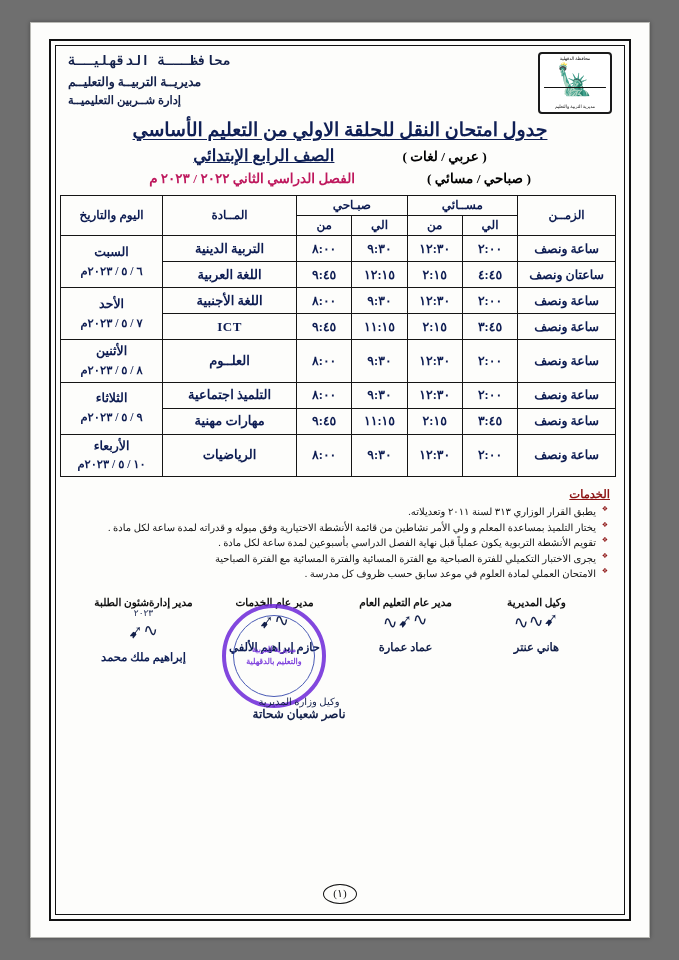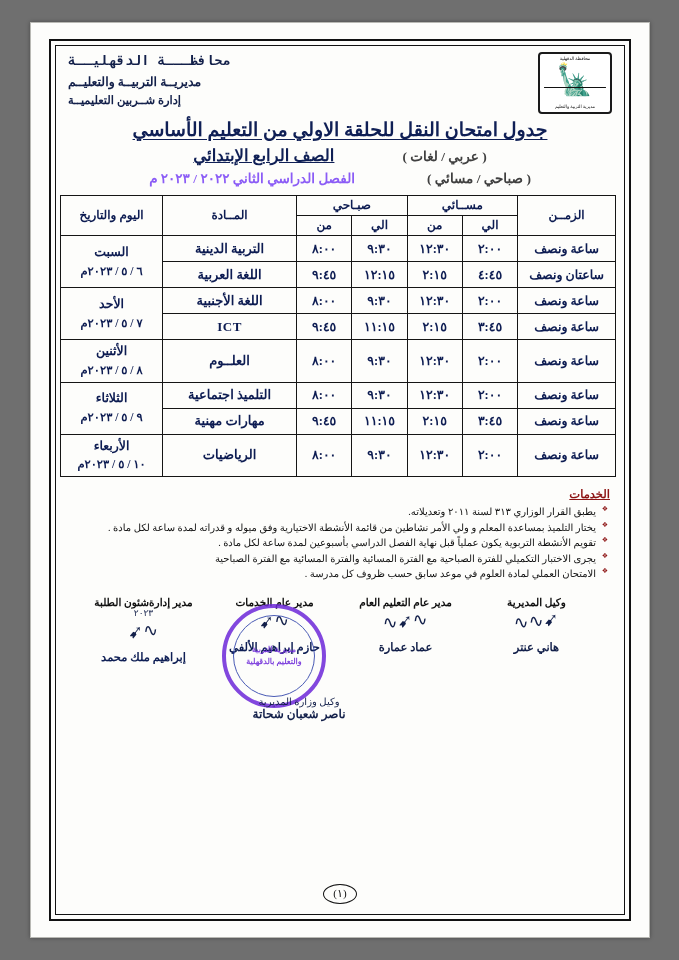--- a/index.html
+++ b/index.html
@@ -74,23 +74,23 @@
   .t-main {
     font-size: 19px; font-weight: 700; color:#0f1f55;
     text-decoration: underline; text-underline-offset:3px;
     letter-spacing: .2px;
   }
   .t-row {
     display:flex; justify-content:center; align-items:baseline;
     gap: 36px; margin-top: 5px;
   }
   .t-sub { font-size:16.5px; font-weight:700; color:#0f1f55; text-decoration:underline; }
-  .t-paren { font-size:13.5px; font-weight:700; color:#404040;margin-left:32px; }
+  .t-paren { font-size:13.5px; font-weight:700; color:#000000;margin-left:32px; }
   .t-row2 { display:flex; justify-content:center; align-items:baseline; gap:40px; margin-top:4px; }
-  .t-term { font-size:13.5px; font-weight:700; color:#8b5cf6; }
+  .t-term { font-size:13.5px; font-weight:700; color:#be185d; }
 
   
   table.sched {
     margin: 8px auto 0 auto;
     width: 556px;
     border-collapse: collapse;
     table-layout: fixed;
   }
   table.sched th, table.sched td {
     border: 1px solid #151515;

